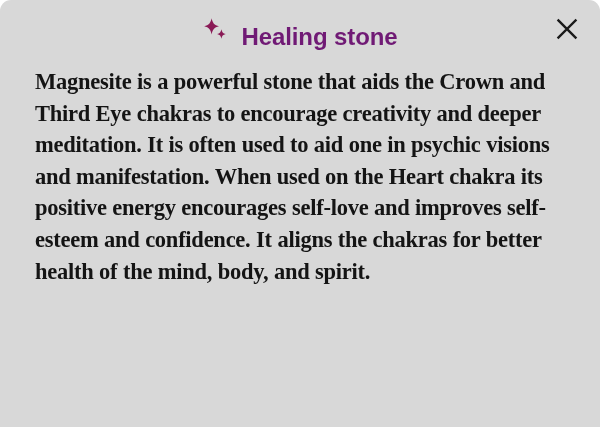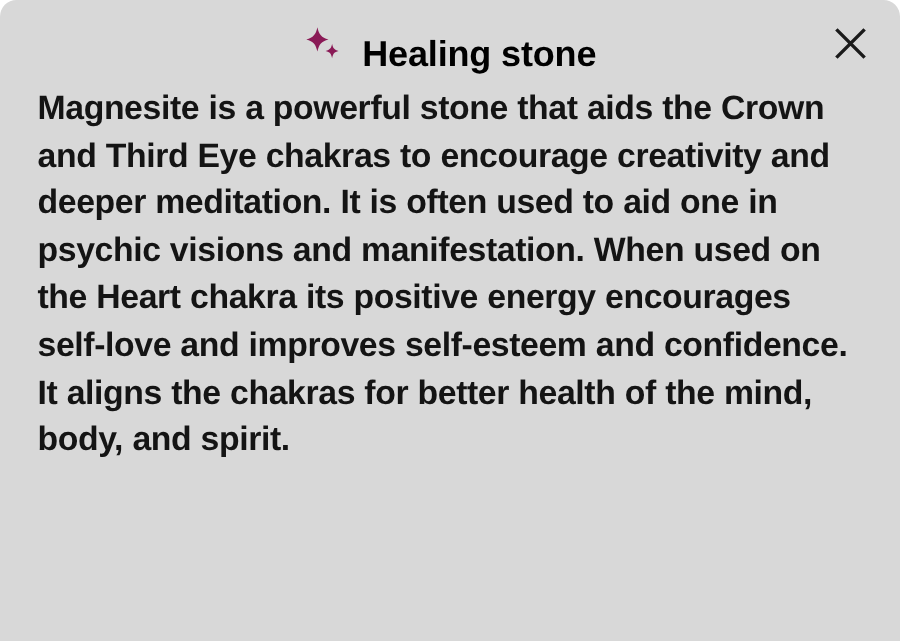--- a/index.html
+++ b/index.html
@@ -54,21 +54,21 @@
     display: block;
     width: 28px;
     height: 28px;
     flex: 0 0 auto;
     margin-top: 1px;
   }
 
   .panel-title {
     font-size: 24px;
     font-weight: bold;
-    color: #000000;
+    color: #701a75;
     letter-spacing: -0.1px;
     line-height: 1;
     white-space: nowrap;
     margin-top: 15px;
   }
 
   .close-button {
     position: absolute;
     right: 13px;
     top: 9px;
@@ -96,23 +96,24 @@
     top: 56px;
     width: 552px;
   }
 
   .body-text {
     font-size: 22.5px;
     font-weight: bold;
     color: #141414;
     line-height: 31.6px;
     letter-spacing: -0.25px;
-    margin: 0;
+    margin: 10px;
     text-align: left;
     word-spacing: 0.2px;
+    font-family: Liberation Serif, serif;
   }
 </style>
 </head>
 <body>
 
 <div class="panel">
 
   <div class="panel-header">
 
     <div class="header-center">

